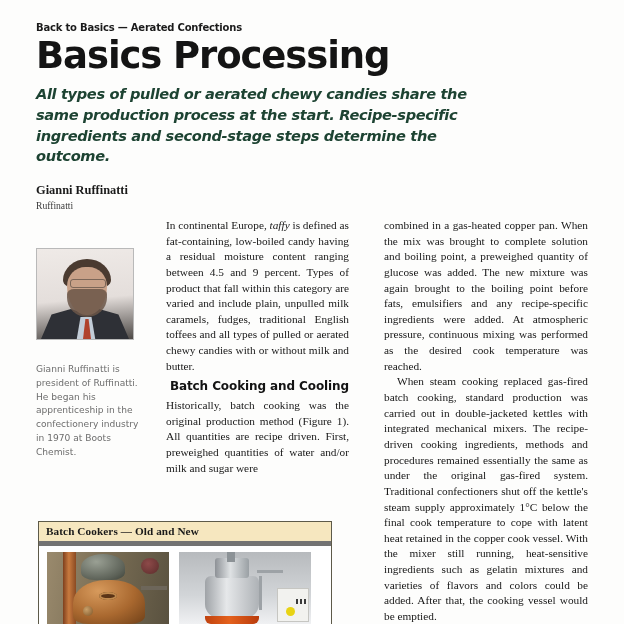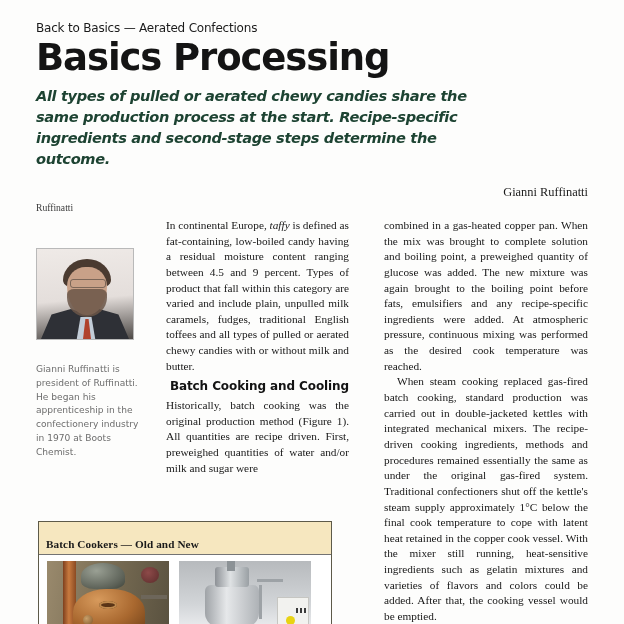--- a/index.html
+++ b/index.html
@@ -25,22 +25,22 @@
 
   
   .masthead {
     position: absolute;
     left: 36px;
     top: 22px;
     width: 552px;
   }
   .kicker {
     font-family: "DejaVu Sans", sans-serif;
-    font-weight: normal;
-    font-size: 12px;
+    font-weight: bold;
+    font-size: 10px;
     letter-spacing: -0.2px;
     color: #1b1b1b;
     line-height: 1.1;
     white-space: nowrap;
   }
   .headline {
     font-family: "DejaVu Sans", sans-serif;
     font-weight: bold;
     font-size: 37px;
     letter-spacing: -1.1px;
@@ -58,25 +58,24 @@
     line-height: 1.42;
     color: #1d4332;
     margin-top: 9px;
     width: 440px;
   }
   .byline {
     margin-top: 16px;
   }
   .byline-name {
     font-family: "Liberation Serif", serif;
-    font-weight: normal;
+    font-weight: bold;
     font-size: 12.4px;
     color: #1a1a1a;
     line-height: 1.25;
-    text-align: right;
   }
   .byline-affil {
     font-family: Liberation Serif, serif;
     font-size: 9.6px;
     color: #3a3a3a;
     line-height: 1.3;
     margin-top: 1px;
   }
 
   
@@ -155,22 +154,22 @@
   .figure-box {
     position: absolute;
     left: 38px;
     top: 521px;
     width: 292px;
     border: 1px solid #5d5a49;
     background: #ffffff;
   }
   .figure-title-bar {
     background: #f6e7bf;
-    border-bottom: 1px solid #737373;
-    padding: 16px 7px 4px 7px;
+    border-bottom: 5px solid #737373;
+    padding: 3px 7px 4px 7px;
   }
   .figure-title {
     font-family: "Liberation Serif", serif;
     font-weight: bold;
     font-size: 11.2px;
     color: #1a1a1a;
     letter-spacing: 0.1px;
     white-space: nowrap;
   }
   .figure-body {

